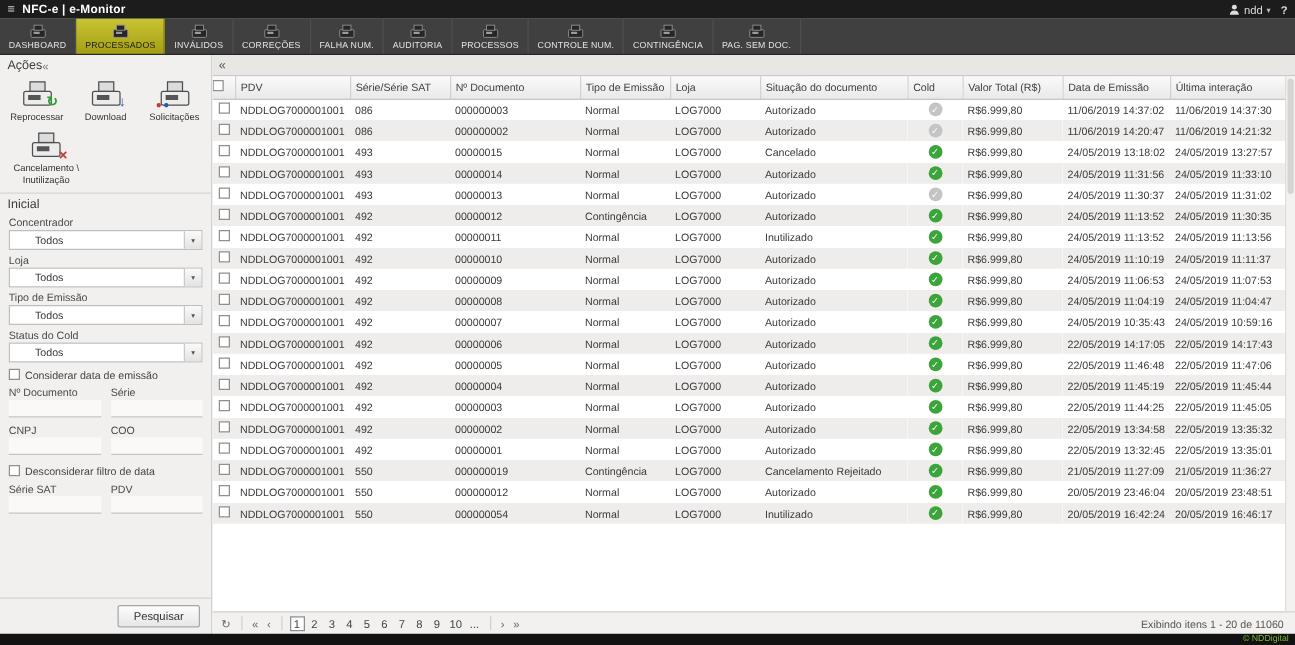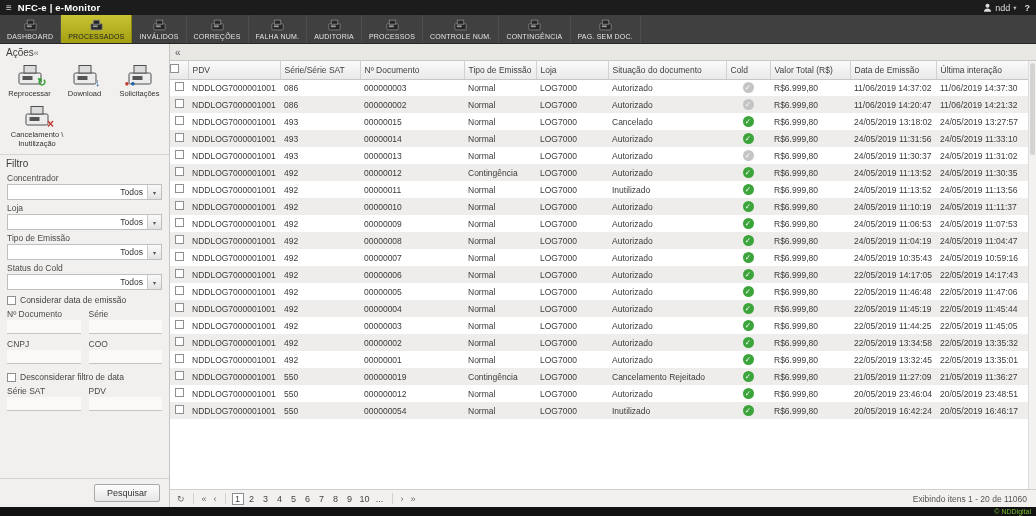--- a/index.html
+++ b/index.html
@@ -35,25 +35,25 @@
 .b-sol1{color:#c43a2f;left:-2px;bottom:-2px;font-size:8px;}
 .b-sol2{color:#1f5fa8;left:4px;bottom:-2px;font-size:8px;}
 .b-cancel{color:#c43a2f;right:-4px;bottom:-3px;font-size:12px;}
 .cancel-row{padding:0 2px 4px;flex:none;display:flex;}
 .cancel-row .action-btn{flex:none;width:66px;margin-left:2px;}
 .filter-sec{border-top:1px solid #d6d5d3;flex:none;}
 .fbody{padding:0 7px;flex:none;}
 .fgroup{margin:2px 0 3px;}
 .flabel{font-size:8.5px;color:#4a4a4a;margin-bottom:1px;white-space:nowrap;}
 .selectbox{height:16px;background:#fff;border:1px solid #bfbfbf;display:flex;align-items:center;}
-.selval{flex:1;padding:0 4px;font-size:8.5px;color:#333;white-space:nowrap;overflow:hidden;text-align:right;}
+.selval{flex:1;padding:0 20px;font-size:8.5px;color:#333;white-space:nowrap;overflow:hidden;}
 .selarrow{width:14px;align-self:stretch;border-left:1px solid #c9c9c9;background:linear-gradient(#fafafa,#e3e3e3);display:flex;align-items:center;justify-content:center;font-size:6px;color:#555;flex:none;}
 .two-col{display:flex;gap:8px;}
 .two-col .fgroup{flex:1;min-width:0;}
-.chk-row{display:flex;align-items:flex-end;gap:4px;margin:5px 0 2px;font-size:8.5px;color:#444;}
+.chk-row{display:flex;align-items:flex-start;gap:4px;margin:5px 0 2px;font-size:8.5px;color:#444;}
 .cbx{display:inline-block;width:9px;height:9px;background:#fff;border:1px solid #8f8f8f;flex:none;}
 .tinput{width:100%;height:14px;border:none;border-bottom:1px solid #c4c4c4;background:#faf9f8;font-family:inherit;font-size:8.5px;color:#333;outline:none;padding:0 2px;display:block;}
 .search-row{margin-top:auto;border-top:1px solid #d2d1cf;padding:5px 9px;display:flex;justify-content:flex-end;flex:none;}
 .btn{height:18px;min-width:66px;background:linear-gradient(#fdfdfd,#e6e6e6);border:1px solid #a8a8a8;border-radius:2px;font-family:inherit;font-size:9px;color:#333;padding:0 10px;}
 
 
 .main{position:absolute;left:170px;top:44px;right:0;bottom:9px;display:flex;flex-direction:column;background:#fff;overflow:hidden;}
 .tabbar{height:17px;background:#e9e7e4;border-bottom:1px solid #c9c9c9;display:flex;align-items:center;gap:5px;padding:0 5px;font-size:9px;color:#333;flex:none;}
 .collapse-ic{color:#555;font-size:10px;}
 .grid-wrap{flex:1;display:flex;overflow:hidden;align-items:stretch;}
@@ -255,21 +255,21 @@
               <rect x="7" y="1.5" width="12" height="7.5" fill="#dcdcdc" stroke="#4e4e4e"></rect>
               <rect x="5.5" y="12" width="10" height="4" fill="#555"></rect>
             </svg>
           <span class="badge b-cancel">×</span>
         </span>
         <span>Cancelamento \ Inutilização</span>
       </div>
     </div>
 
     <div class="sec-head filter-sec">
-      <span>Filtro</span>
+      <span>Inicial</span>
     </div>
     <div class="fbody">
       <div>
           <div class="fgroup">
     <div class="flabel">Concentrador</div>
     <div class="selectbox">
       <span class="selval">Todos</span>
       <span class="selarrow">▾</span>
     </div>
   </div>

